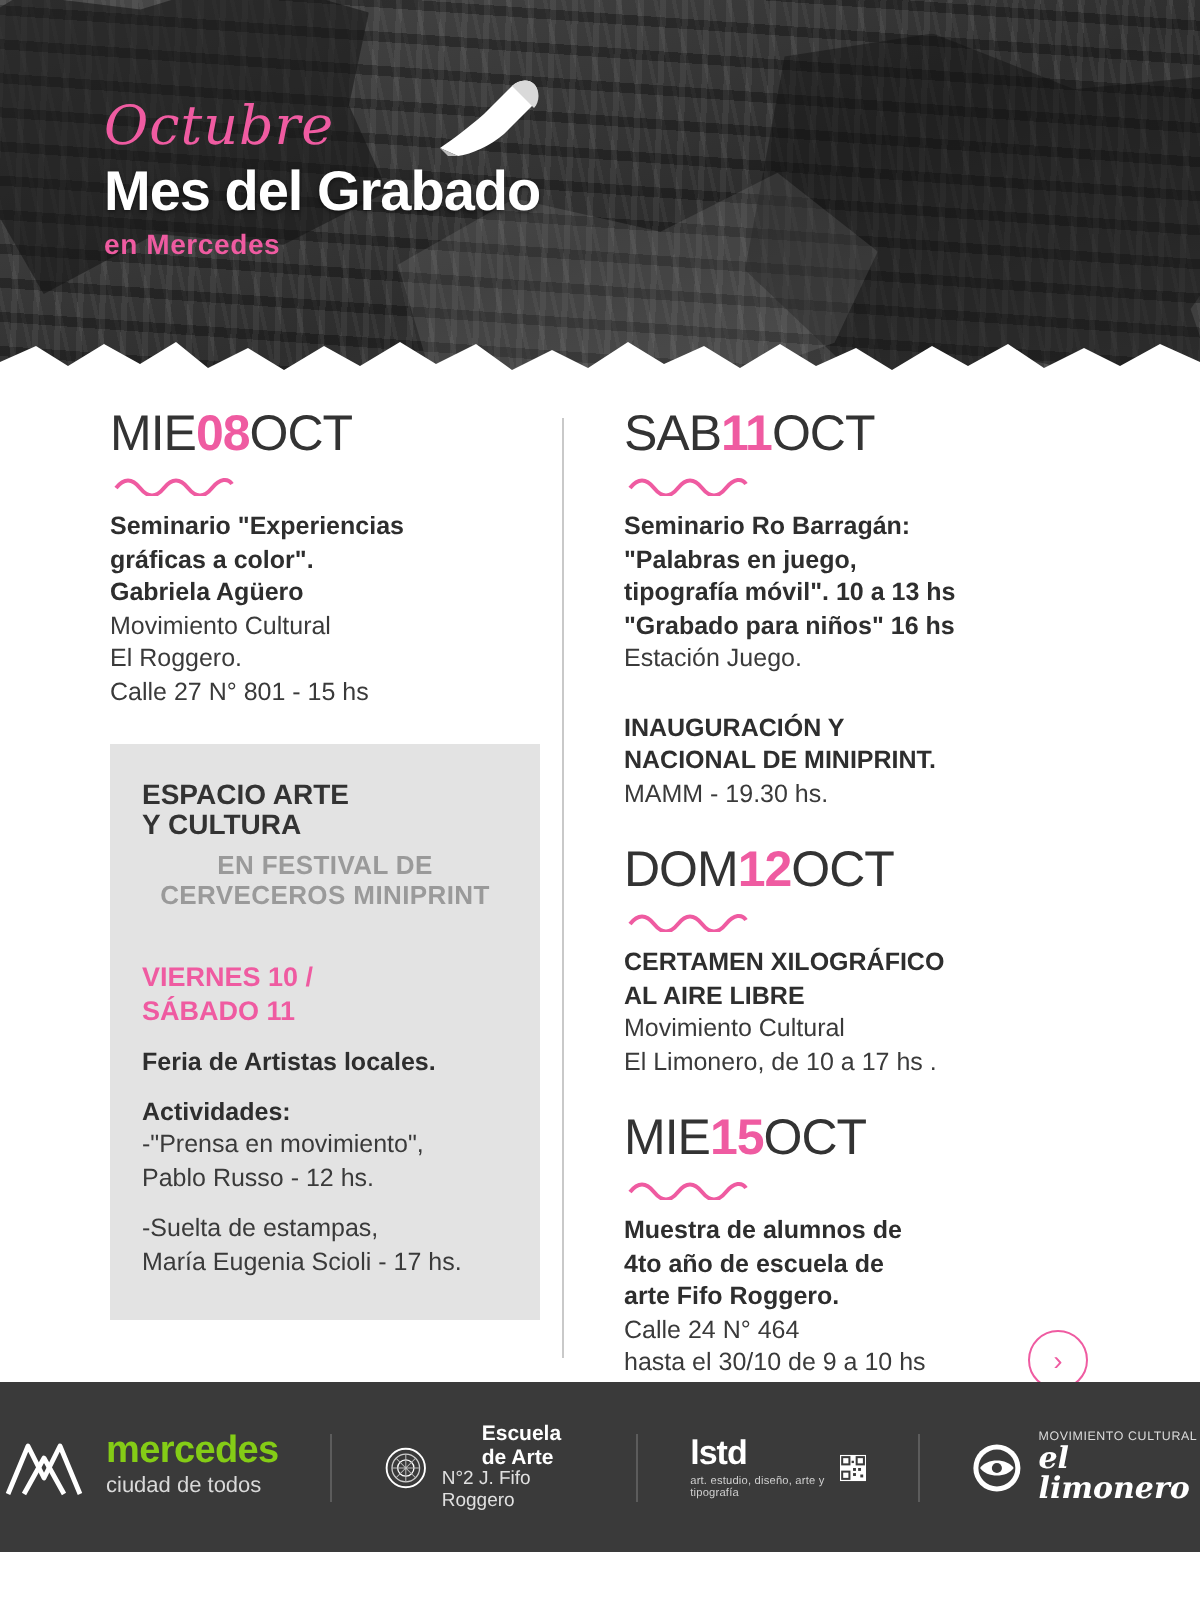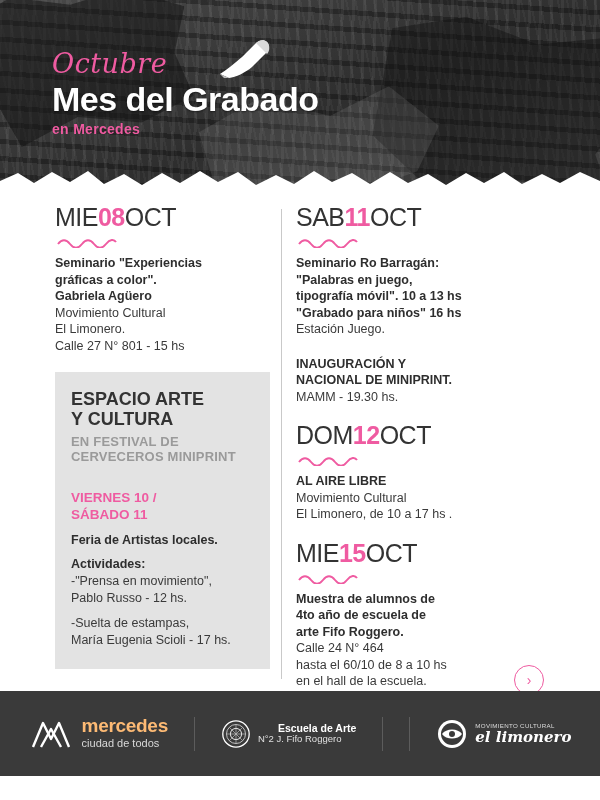--- a/index.html
+++ b/index.html
@@ -63,21 +63,21 @@
   }
   .kicker {
     font-family: "DejaVu Serif", serif;
     font-style: italic;
     font-size: 27px;
     color: #ef5ba1;
     letter-spacing: 0.5px;
     line-height: 1;
   }
   .main-title {
-    font-size: 34px;
+    font-size: 28px;
     font-weight: bold;
     color: #ffffff;
     letter-spacing: -0.5px;
     line-height: 1.08;
     margin-top: 4px;
     text-shadow: 0 1px 2px rgba(0,0,0,0.5);
   }
   .subtitle {
     font-size: 14px;
     font-weight: bold;
@@ -92,21 +92,21 @@
     z-index: 5;
   }
 
   
   .content {
     position: absolute;
     left: 0; top: 195px;
     width: 600px; height: 520px;
   }
   .col-left  { position: absolute; left: 55px;  top: 10px; width: 215px; }
-  .col-right { position: absolute; left: 296px; top: 10px; width: 235px; }
+  .col-right { position: absolute; left: 312px; top: 10px; width: 235px; }
 
   .divider {
     position: absolute;
     left: 281px; top: 14px;
     width: 1px; height: 470px;
     background: #c9c9c9;
   }
 
   .date-heading {
     font-size: 25px;
@@ -131,32 +131,33 @@
   .entry p { font-size: 12.5px; color: #3a3a3a; line-height: 1.32; }
   .entry p.b { font-weight: bold; color: #2e2e2e; }
 
   
   .box {
     background: #e3e3e3;
     padding: 18px 16px 20px 16px;
     margin-top: 10px;
   }
   .box-title {
-    font-size: 18px;
+    font-size: 14px;
     font-weight: bold;
     color: #333333;
     line-height: 1.1;
   }
   .box-sub {
     font-size: 13px;
     font-weight: bold;
     color: #9a9a9a;
     line-height: 1.2;
     margin-top: 4px;
     letter-spacing: 0.2px;
+    text-align: center;
   }
   .box-dates {
     font-size: 13.5px;
     font-weight: bold;
     color: #ef5ba1;
     line-height: 1.25;
     margin-top: 25px;
   }
   .box p { font-size: 12.5px; color: #3a3a3a; line-height: 1.35; }
   .box p.b { font-weight: bold; color: #2e2e2e; }
@@ -180,21 +181,21 @@
     left: 0; bottom: 0;
     width: 600px; height: 85px;
     background: #3a3a3a;
     display: flex;
     align-items: center;
     justify-content: center;
     gap: 26px;
   }
   .logo { display: flex; align-items: center; gap: 7px; color: #fff; }
   .logo-mercedes-txt .l1 {
-    font-size: 19px; font-weight: bold; color: #fdba74; line-height: 1; letter-spacing: -0.3px;
+    font-size: 19px; font-weight: bold; color: #84cc16; line-height: 1; letter-spacing: -0.3px;
   }
   .logo-mercedes-txt .l2 {
     font-size: 11px; color: #d9d9d9; line-height: 1.2; margin-top: 2px;
   }
   .logo-escuela .l1 { font-size: 10.5px; font-weight: bold; color: #fff; line-height: 1.15; margin-left: 20px; }
   .logo-escuela .l2 { font-size: 9.5px; color: #e0e0e0; line-height: 1.15; }
   .logo-istd .l1 { font-size: 17px; font-weight: bold; color: #fff; letter-spacing: -0.5px; line-height: 1; }
   .logo-istd .l2 { font-size: 5.6px; color: #cfcfcf; margin-top: 3px; letter-spacing: 0.1px; }
   .logo-limonero .l1 { font-size: 6.2px; color: #dcdcdc; letter-spacing: 0.3px; line-height: 1.2; }
   .logo-limonero .l2 {
@@ -243,21 +244,21 @@
 
       <svg class="squiggle" width="60" height="10" viewBox="0 0 60 10">
         <path d="M1 6 C5 1, 9 1, 13 6 S21 11, 25 6 S33 1, 37 6 S45 11, 49 6 S57 1, 59 4" stroke="#ef5ba1" stroke-width="2" fill="none"></path>
       </svg>
 
       <div class="entry">
         <p class="b">Seminario "Experiencias</p>
         <p class="b">gráficas a color".</p>
         <p class="b">Gabriela Agüero</p>
         <p>Movimiento Cultural</p>
-        <p>El Limonero.</p>
+        <p>El Roggero.</p>
         <p>Calle 27 N° 801 - 15 hs</p>
       </div>
 
       <div class="box">
         <div class="box-title">ESPACIO ARTE</div>
         <div class="box-title">Y CULTURA</div>
         <div class="box-sub">EN FESTIVAL DE</div>
         <div class="box-sub" style="margin-top:0">CERVECEROS MINIPRINT</div>
         <div class="box-dates">VIERNES 10 /</div>
         <div class="box-dates" style="margin-top:0">SÁBADO 11</div>
@@ -294,37 +295,38 @@
         <p>MAMM - 19.30 hs.</p>
       </div>
 
       <div class="date-heading">
         <span class="mon">DOM</span><span class="dd">12</span><span class="day">OCT</span>
       </div>
       <svg class="squiggle" width="60" height="10" viewBox="0 0 60 10">
         <path d="M1 6 C5 1, 9 1, 13 6 S21 11, 25 6 S33 1, 37 6 S45 11, 49 6 S57 1, 59 4" stroke="#ef5ba1" stroke-width="2" fill="none"></path>
       </svg>
       <div class="entry">
+        <p class="b">CERTAMEN XILOGRÁFICO</p>
         <p class="b">AL AIRE LIBRE</p>
         <p>Movimiento Cultural</p>
         <p>El Limonero, de 10 a 17 hs .</p>
       </div>
 
       <div class="date-heading">
         <span class="mon">MIE</span><span class="dd">15</span><span class="day">OCT</span>
       </div>
       <svg class="squiggle" width="60" height="10" viewBox="0 0 60 10">
         <path d="M1 6 C5 1, 9 1, 13 6 S21 11, 25 6 S33 1, 37 6 S45 11, 49 6 S57 1, 59 4" stroke="#ef5ba1" stroke-width="2" fill="none"></path>
       </svg>
       <div class="entry">
         <p class="b">Muestra de alumnos de</p>
         <p class="b">4to año de escuela de</p>
         <p class="b">arte Fifo Roggero.</p>
         <p>Calle 24 N° 464</p>
-        <p>hasta el 60/10 de 8 a 10 hs</p>
+        <p>hasta el 30/10 de 9 a 10 hs</p>
         <p>en el hall de la escuela.</p>
       </div>
     </div>
 
     <div class="arrow-btn">›</div>
   </div>
 
   <div class="footer">
 
     <div class="logo">
@@ -348,20 +350,37 @@
         <path d="M15 5.5 L15 24.5 M5.5 15 L24.5 15 M8.3 8.3 L21.7 21.7 M21.7 8.3 L8.3 21.7" stroke="#bdbdbd" stroke-width="0.7"></path>
       </svg>
       <div class="logo-escuela">
         <div class="l1">Escuela de Arte</div>
         <div class="l2">N°2 J. Fifo Roggero</div>
       </div>
     </div>
 
     <div class="divider-v"></div>
 
+    <div class="logo">
+      <div class="logo-istd">
+        <div class="l1">lstd</div>
+        <div class="l2">art. estudio, diseño, arte y tipografía</div>
+      </div>
+      <svg width="18" height="18" viewBox="0 0 18 18">
+        <rect x="0" y="0" width="18" height="18" fill="#ffffff"></rect>
+        <rect x="1.5" y="1.5" width="5" height="5" fill="none" stroke="#3a3a3a" stroke-width="1.4"></rect>
+        <rect x="11.5" y="1.5" width="5" height="5" fill="none" stroke="#3a3a3a" stroke-width="1.4"></rect>
+        <rect x="1.5" y="11.5" width="5" height="5" fill="none" stroke="#3a3a3a" stroke-width="1.4"></rect>
+        <rect x="9" y="9" width="2" height="2" fill="#3a3a3a"></rect>
+        <rect x="12.5" y="9" width="2" height="2" fill="#3a3a3a"></rect>
+        <rect x="9" y="12.5" width="2" height="2" fill="#3a3a3a"></rect>
+        <rect x="14" y="13.5" width="2" height="2" fill="#3a3a3a"></rect>
+        <rect x="8" y="4" width="1.6" height="1.6" fill="#3a3a3a"></rect>
+      </svg>
+    </div>
 
     <div class="divider-v"></div>
 
     <div class="logo">
       <svg width="32" height="32" viewBox="0 0 32 32">
         <circle cx="16" cy="16" r="14" fill="#ffffff"></circle>
         <circle cx="16" cy="16" r="11" fill="#3a3a3a"></circle>
         <path d="M6 16 C10 10, 22 10, 26 16 C22 22, 10 22, 6 16 Z" fill="#ffffff"></path>
         <circle cx="16" cy="16" r="3" fill="#3a3a3a"></circle>
       </svg>

